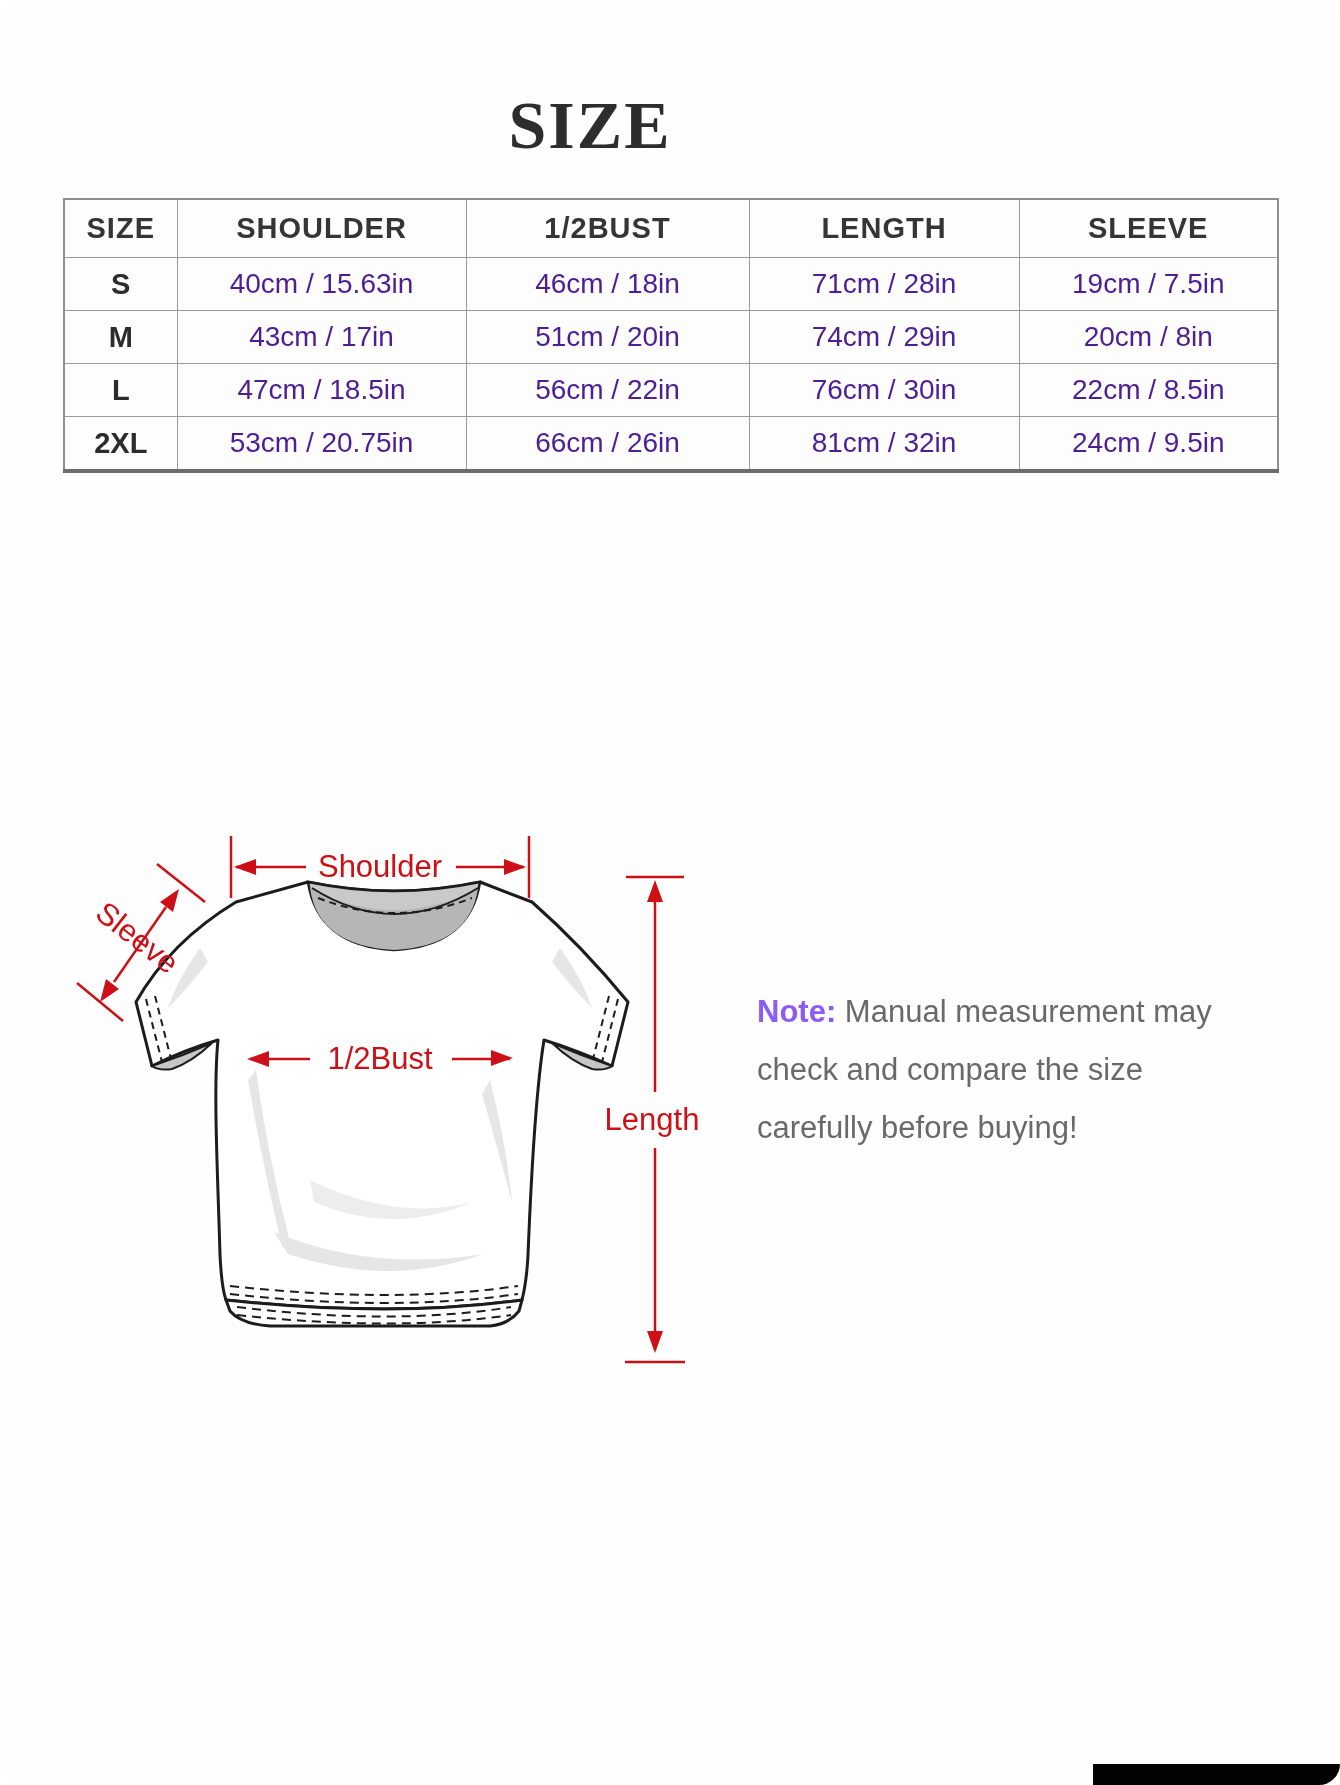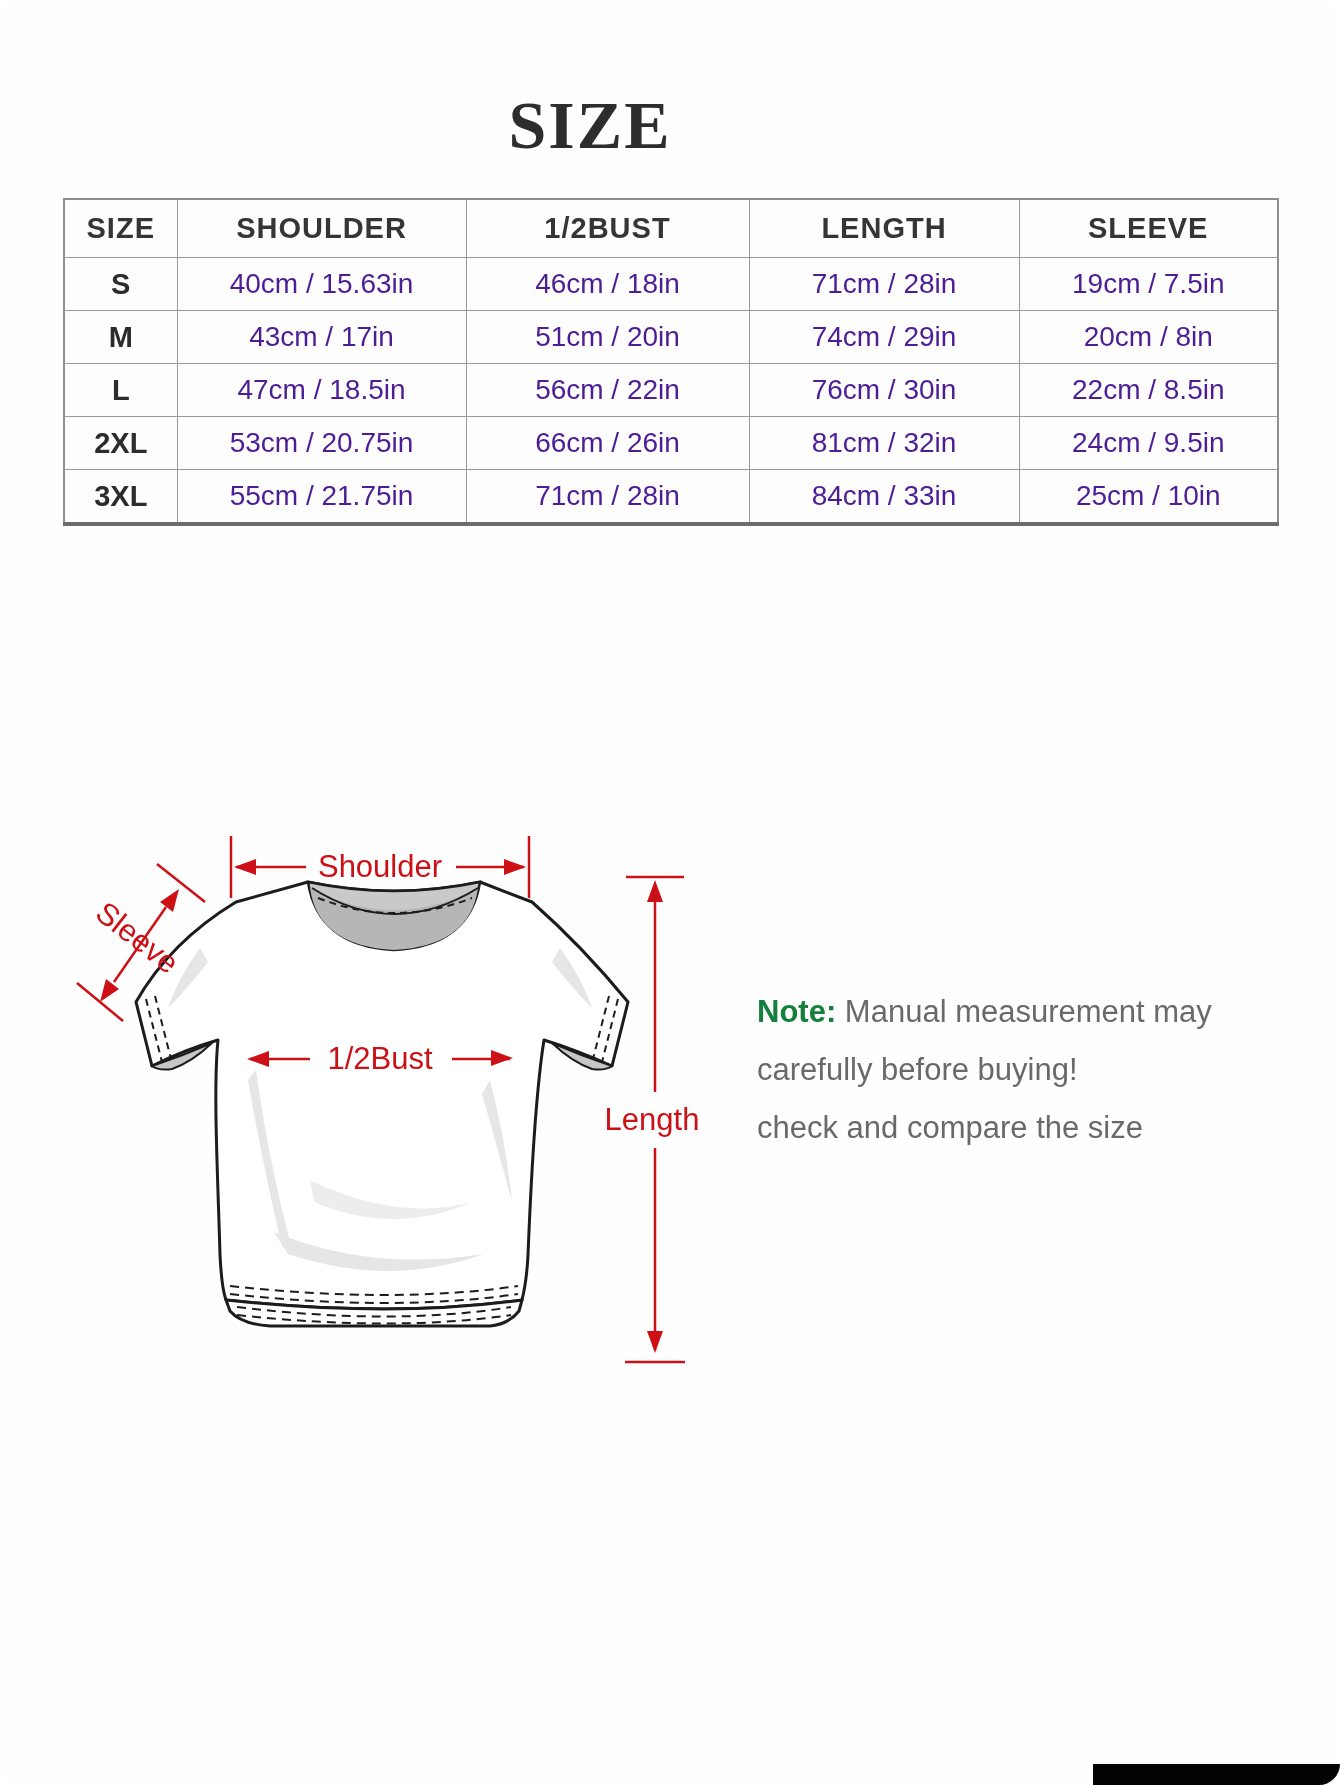--- a/index.html
+++ b/index.html
@@ -30,21 +30,21 @@
     text-align:center;line-height:36px;
   }
   .label-shoulder{left:310px;top:849px;width:140px;}
   .label-sleeve{left:77px;top:920px;width:120px;transform:rotate(38deg);}
   .label-bust{left:305px;top:1041px;width:150px;}
   .label-length{left:592px;top:1102px;width:120px;}
   .note{
     position:absolute;left:757px;top:983px;color:#696969;font-size:31px;
     line-height:58px;white-space:nowrap;
   }
-  .note b{color:#15803d;}
+  .note b{color:#8b5cf6;}
   .bottom-bar{position:absolute;left:1093px;top:1764px;width:247px;height:21px;background:#030303;}
 </style>
 </head>
 <body>
 
 <div class="page">
 
   <div class="title">SIZE</div>
 
   <table class="size-table">
@@ -85,27 +85,20 @@
           <td>56cm / 22in</td>
           <td>76cm / 30in</td>
           <td>22cm / 8.5in</td>
         </tr>
         <tr>
           <td class="size-col">2XL</td>
           <td>53cm / 20.75in</td>
           <td>66cm / 26in</td>
           <td>81cm / 32in</td>
           <td>24cm / 9.5in</td>
-        </tr>
-        <tr>
-          <td class="size-col">3XL</td>
-          <td>55cm / 21.75in</td>
-          <td>71cm / 28in</td>
-          <td>84cm / 33in</td>
-          <td>25cm / 10in</td>
         </tr>
       </tbody>
   </table>
 
   <svg class="diagram-svg" width="640" height="620" viewBox="0 0 640 620">
     <g>
 
       <path d="M248,132 Q334,150 420,132 L472,152 Q522,196 568,252 L552,316 Q516,300 484,290
                C476,340 471,430 468,505 C467,525 464,542 462,550 Q334,568 166,550
                C163,542 161,525 160,505 C158,430 153,340 158,290 Q124,300 92,316
@@ -181,18 +174,18 @@
     </g>
   </svg>
 
   <div class="red-label label-shoulder">Shoulder</div>
   <div class="red-label label-sleeve">Sleeve</div>
   <div class="red-label label-bust">1/2Bust</div>
   <div class="red-label label-length">Length</div>
 
   <div class="note">
     <div><b>Note:</b>&nbsp;<span>Manual measurement may</span></div>
+    <div>check and compare the size</div>
     <div>carefully before buying!</div>
-    <div>check and compare the size</div>
   </div>
 
   <div class="bottom-bar"></div>
 </div>
 
 </body></html>

